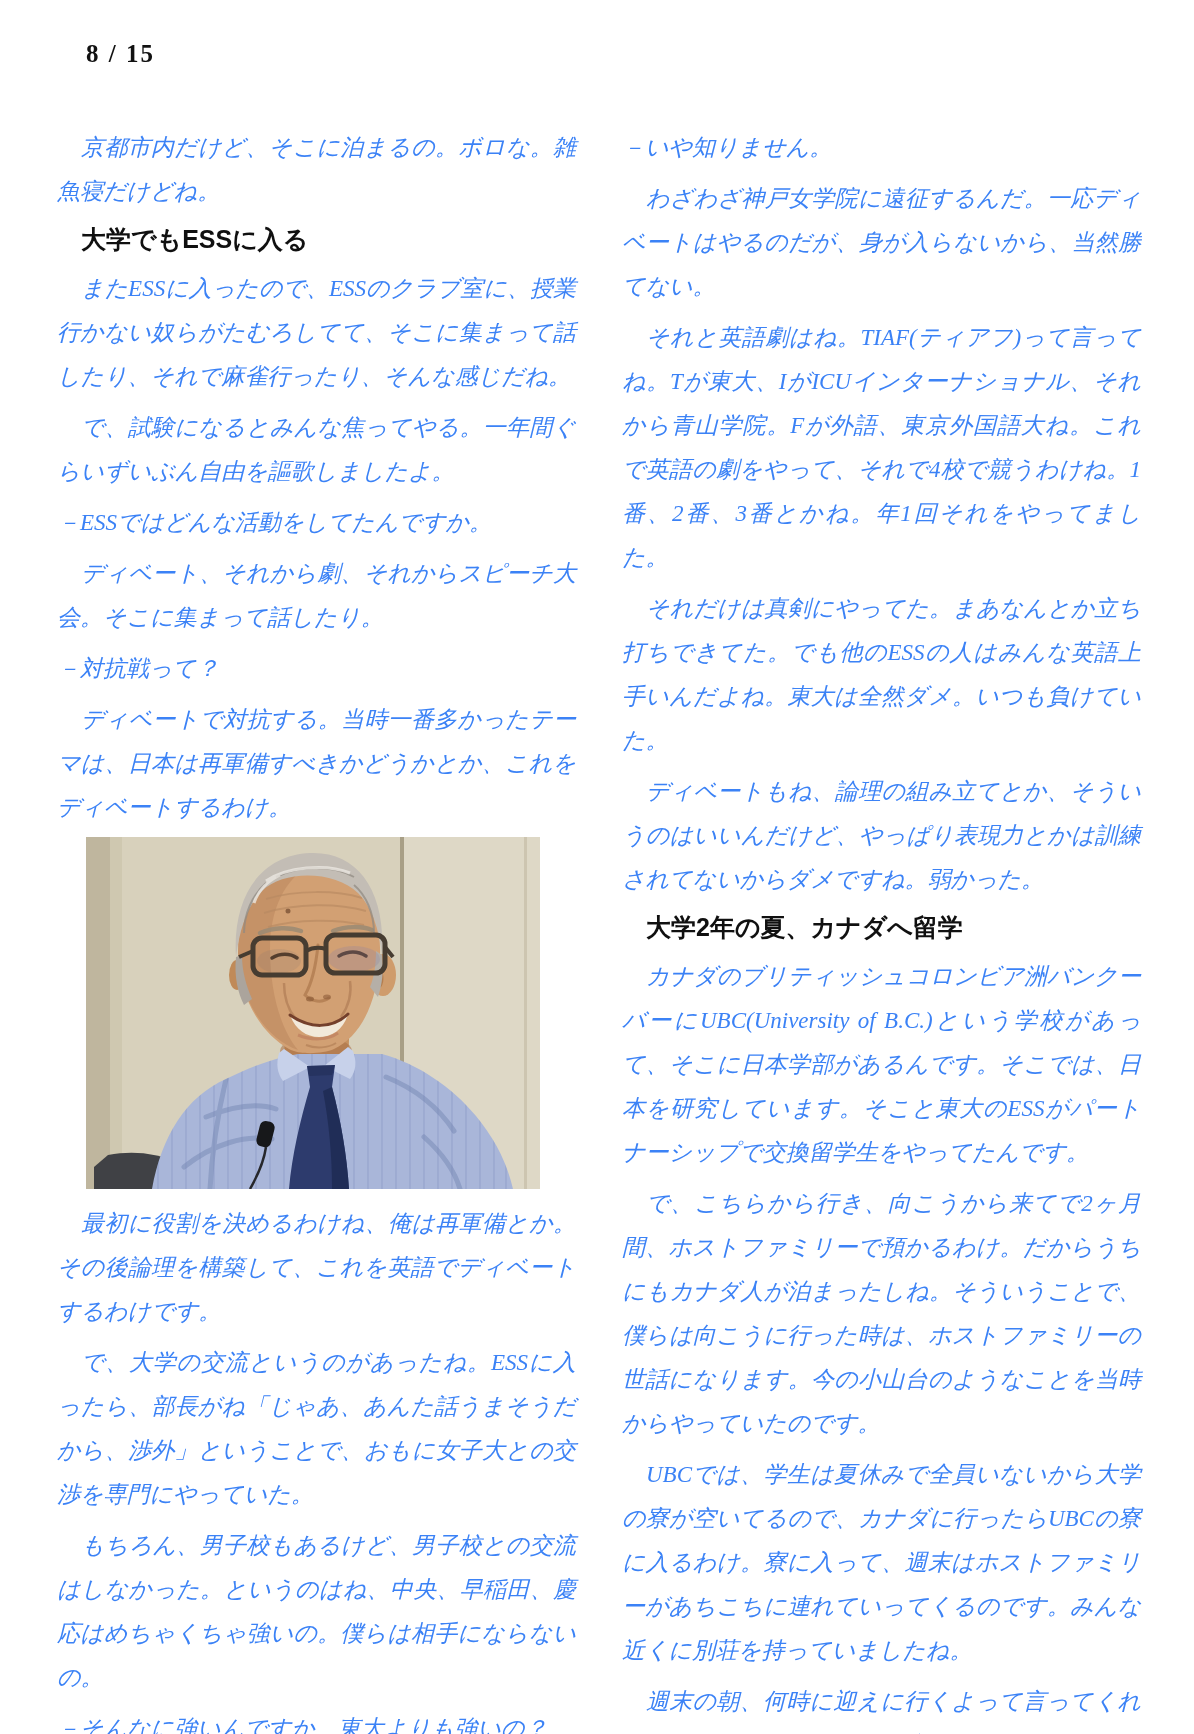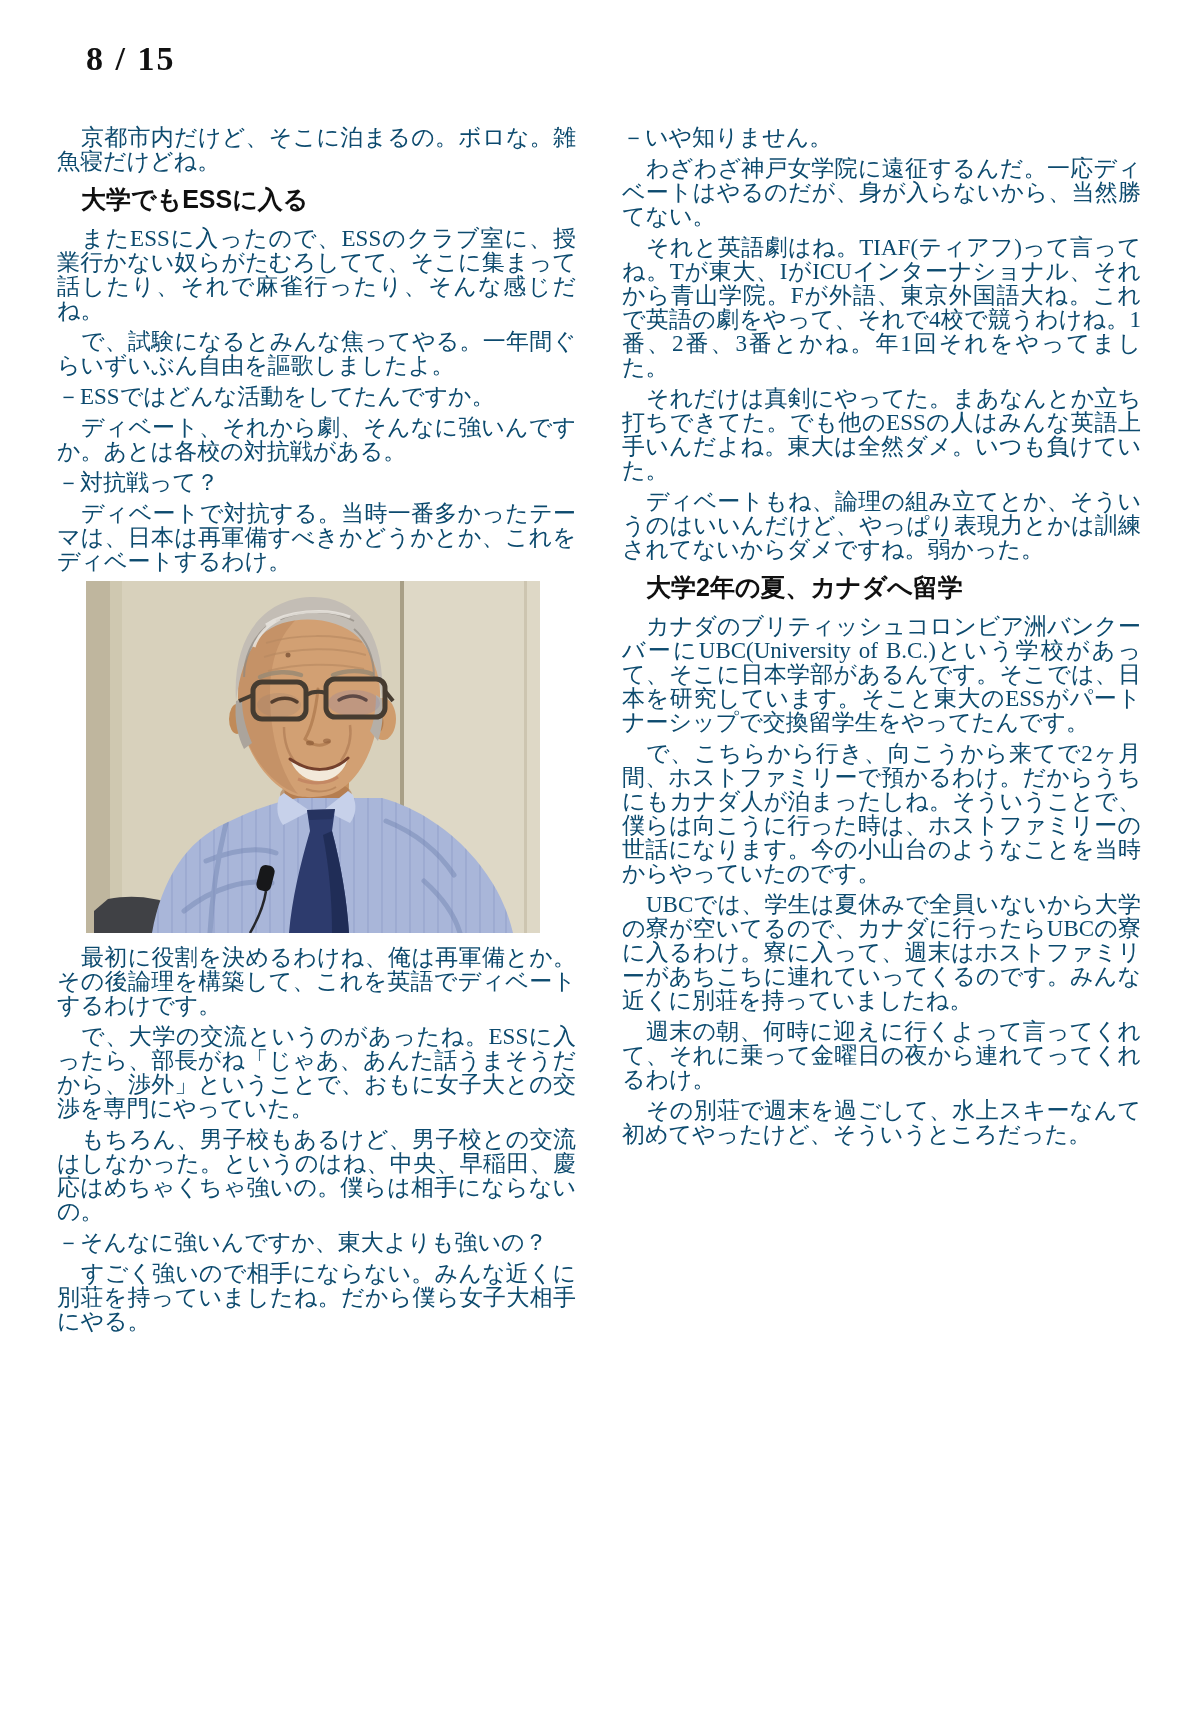--- a/index.html
+++ b/index.html
@@ -11,38 +11,39 @@
     background: #ffffff;
     overflow: hidden;
     color: #1c1c1e;
   }
   .pagenum {
     position: absolute;
     left: 86px;
     top: 40px;
     font-family: "Liberation Serif", serif;
     font-weight: 700;
-    font-size: 34px;
+    font-size: 25px;
     letter-spacing: 2px;
     color: #111;
   }
   .col {
     position: absolute;
     top: 126px;
     width: 519px;
   }
   .col-left  { left: 57px; }
   .col-right { left: 622px; }
   p.para, p.q {
     font-family: "Liberation Serif", serif;
     font-size: 23px;
-    line-height: 24px;
+    line-height: 44px;
     margin: 0 0 7px 0;
     text-align: justify;
-    color: #0c4a6e;
+    color: #3b82f6;
+    font-style: italic;
   }
   p.para { text-indent: 24px; }
   p.q    { text-indent: 0; }
   h2.heading {
     font-family: "Liberation Sans", sans-serif;
     font-size: 25px;
     line-height: 36px;
     font-weight: 700;
     margin: 4px 0 10px 0;
     text-indent: 24px;
@@ -59,21 +60,21 @@
 <div class="page">
 
   <div class="pagenum">8 / 15</div>
 
   <div class="col col-left">
     <p class="para">京都市内だけど、そこに泊まるの。ボロな。雑魚寝だけどね。</p>
     <h2 class="heading">大学でもESSに入る</h2>
     <p class="para">またESSに入ったので、ESSのクラブ室に、授業行かない奴らがたむろしてて、そこに集まって話したり、それで麻雀行ったり、そんな感じだね。</p>
     <p class="para">で、試験になるとみんな焦ってやる。一年間ぐらいずいぶん自由を謳歌しましたよ。</p>
     <p class="q">－ESSではどんな活動をしてたんですか。</p>
-    <p class="para">ディベート、それから劇、そんなに強いんですか。あとは各校の対抗戦がある。</p>
+    <p class="para">ディベート、それから劇、それからスピーチ大会。そこに集まって話したり。</p>
     <p class="q">－対抗戦って？</p>
     <p class="para">ディベートで対抗する。当時一番多かったテーマは、日本は再軍備すべきかどうかとか、これをディベートするわけ。</p>
 
     <svg class="photo" width="454" height="352" viewBox="0 0 454 352" role="img">
       <defs>
         <clipPath id="shirtClip">
           <path d="M66 352 C76 298 100 260 140 242 C172 226 198 219 212 217 L296 217 C332 227 366 250 390 279 C409 302 421 326 427 352 Z"></path>
         </clipPath>
       </defs>
 

